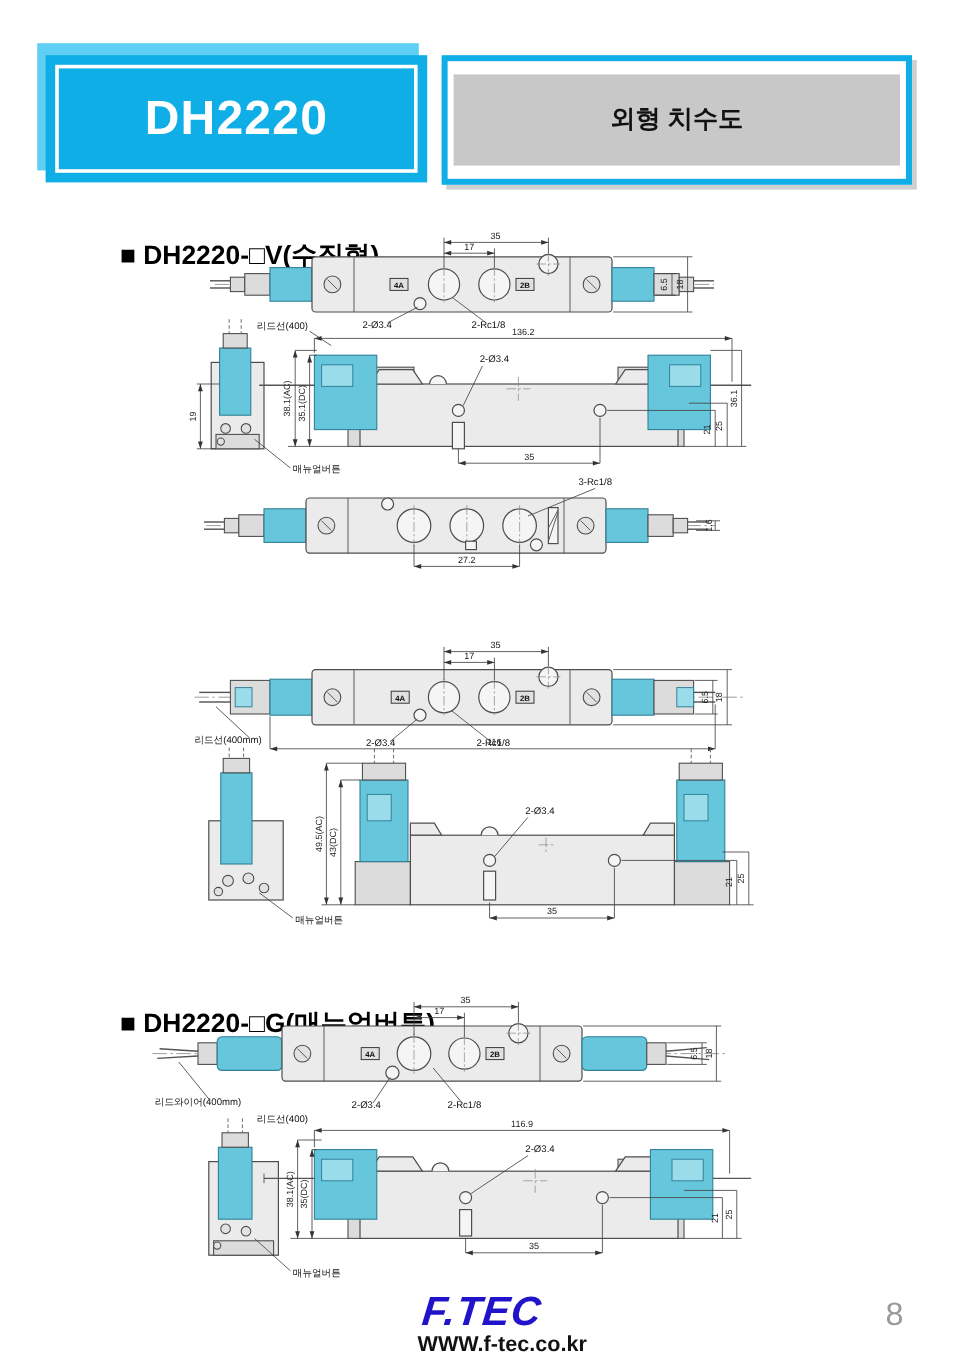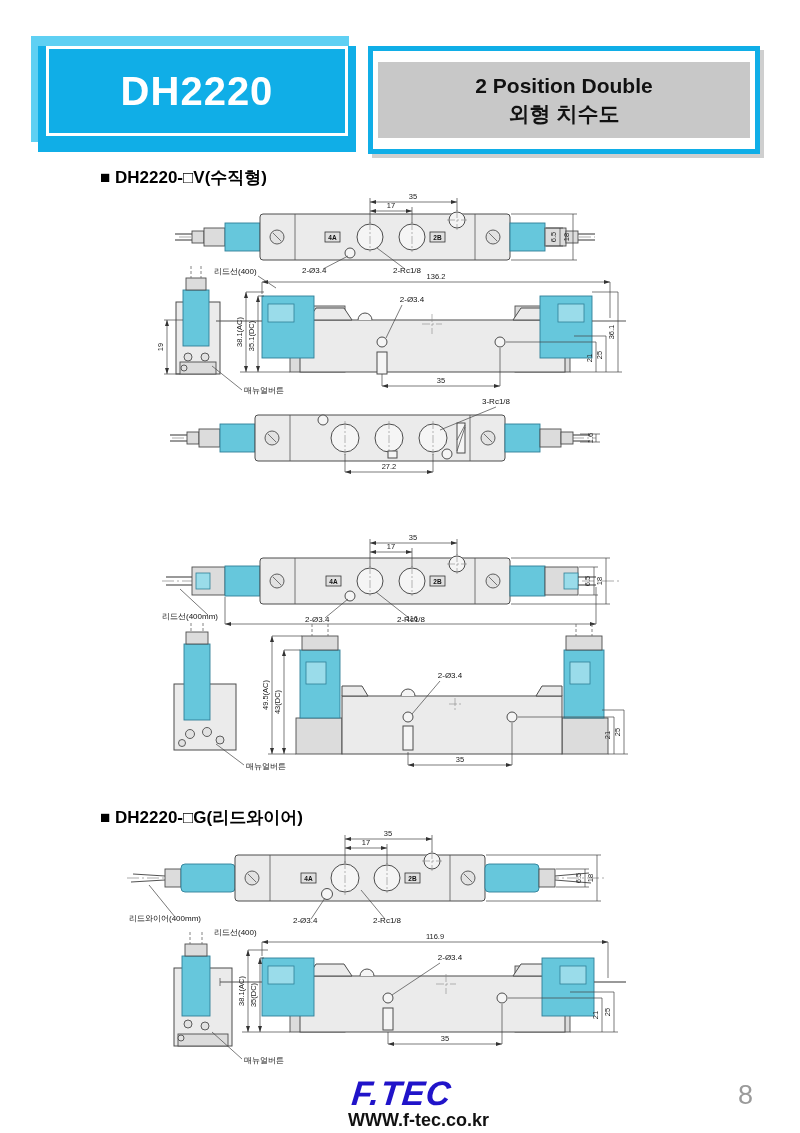--- a/index.html
+++ b/index.html
@@ -2,29 +2,29 @@
 <html><head>
 <meta charset="utf-8">
 <style>
   * { margin:0; padding:0; box-sizing:border-box; }
   body { background:#ffffff; font-family:"Liberation Sans", sans-serif; }
   .page { position:relative; width:800px; height:1133px; background:#ffffff; overflow:hidden; }
 
   
   .model-box-wrap { position:absolute; left:38px; top:46px; width:318px; height:106px; }
   .model-shadow { position:absolute; left:-7px; top:-10px; width:318px; height:106px; background:#5fd0f3; }
-  .model-box { position:absolute; left:0; top:0; width:318px; height:106px; background:#10aee7; display:flex; align-items:flex-start; justify-content:center; }
+  .model-box { position:absolute; left:0; top:0; width:318px; height:106px; background:#10aee7; display:flex; align-items:center; justify-content:center; }
   .model-inner { width:calc(100% - 16px); height:calc(100% - 16px); border:3px solid #ffffff; display:flex; align-items:center; justify-content:center; }
   .model-text { color:#ffffff; font-size:40px; font-weight:bold; letter-spacing:1px; }
 
   .title-box { position:absolute; left:368px; top:46px; width:392px; height:108px; background:#ffffff; border:5px solid #10aee7; box-shadow:4px 4px 0 #cfcfcf; display:flex; align-items:center; justify-content:center; }
   .title-band { width:calc(100% - 10px); height:76px; background:#c8c8c8; display:flex; flex-direction:column; align-items:center; justify-content:center; }
   .title-line { color:#111; font-size:21px; font-weight:bold; line-height:1.35; }
 
-  .section-heading { position:absolute; left:100px; font-size:17px; font-weight:bold; color:#000; }
+  .section-heading { position:absolute; left:100px; font-size:22px; font-weight:bold; color:#000;margin-top:32px; }
   .sh-v { top:166px; } .sh-h { top:511px; } .sh-g { top:806px; }
 
   svg { position:absolute; overflow:visible; }
   .svg-vtop { left:165px; top:192px; }
   .svg-vfront { left:150px; top:262px; }
   .svg-vbottom { left:160px; top:392px; }
   .svg-htop { left:150px; top:533px; }
   .svg-hfront { left:150px; top:622px; }
   .svg-gtop { left:115px; top:828px; }
   .svg-gfront { left:150px; top:920px; }
@@ -63,27 +63,26 @@
     <div class="model-shadow"></div>
     <div class="model-box">
       <div class="model-inner">
         <span class="model-text">DH2220</span>
       </div>
     </div>
   </div>
 
   <div class="title-box">
     <div class="title-band">
-      <div class="title-line">2 Position Double</div>
       <div class="title-line">외형 치수도</div>
     </div>
   </div>
 
   <div class="section-heading sh-v">■ DH2220-□V(수직형)</div>
-  <div class="section-heading sh-g">■ DH2220-□G(리드와이어)</div>
+  <div class="section-heading sh-g">■ DH2220-□G(매뉴얼버튼)</div>
 
   <svg class="svg-vtop" width="440" height="85" viewBox="0 0 440 85">
     <g>
       <line class="cl" x1="14" y1="45" x2="430" y2="45"></line>
       <line class="wire" x1="10" y1="42" x2="27" y2="42"></line>
         <line class="wire" x1="10" y1="48" x2="27" y2="48"></line>
       <rect class="part-dark" x="27" y="39" width="12" height="12"></rect>
       <rect class="part-dark" x="39" y="36" width="21" height="18"></rect>
       <rect class="cyan" x="60" y="31" width="35" height="28"></rect>
       <rect class="body-fill" x="95" y="22" width="250" height="46" rx="3"></rect>

